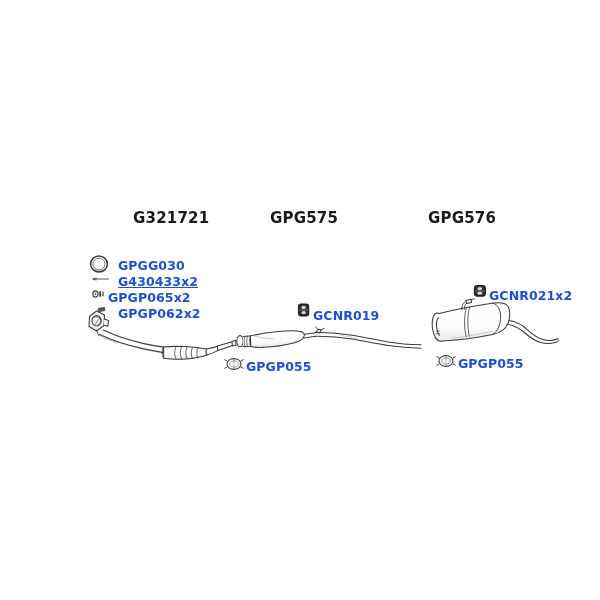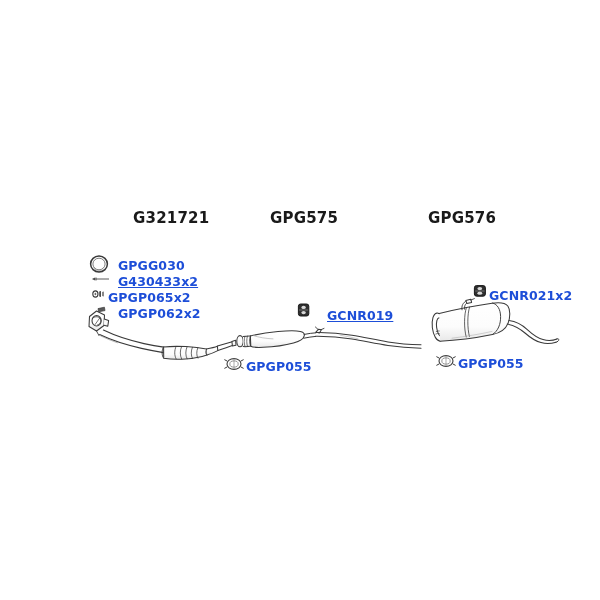--- a/index.html
+++ b/index.html
@@ -272,19 +272,19 @@
       <path d="M17.6,10.8 L20.6,12.4" stroke="#3a3a3a" stroke-width="1.0" fill="none"></path>
       <path d="M11,2.6 L11,13.4" stroke="#8a8a8a" stroke-width="0.7"></path>
     </svg>
   </div>
 
   <div class="part-label" style="left:118px; top:258px;">GPGG030</div>
   <div class="part-label" style="left:118px; top:274px;text-decoration:underline;">G430433x2</div>
   <div class="part-label" style="left:108px; top:290px;">GPGP065x2</div>
   <div class="part-label" style="left:118px; top:306px;">GPGP062x2</div>
 
-  <div class="part-label" style="left:327px; top:308px;text-decoration:underline;">GCNR019</div>
+  <div class="part-label" style="left:313px; top:308px;">GCNR019</div>
   <div class="part-label" style="left:489px; top:288px;">GCNR021x2</div>
 
   <div class="part-label" style="left:246px; top:359px;">GPGP055</div>
   <div class="part-label" style="left:458px; top:356px;">GPGP055</div>
 
 </div>
 
 </body></html>

